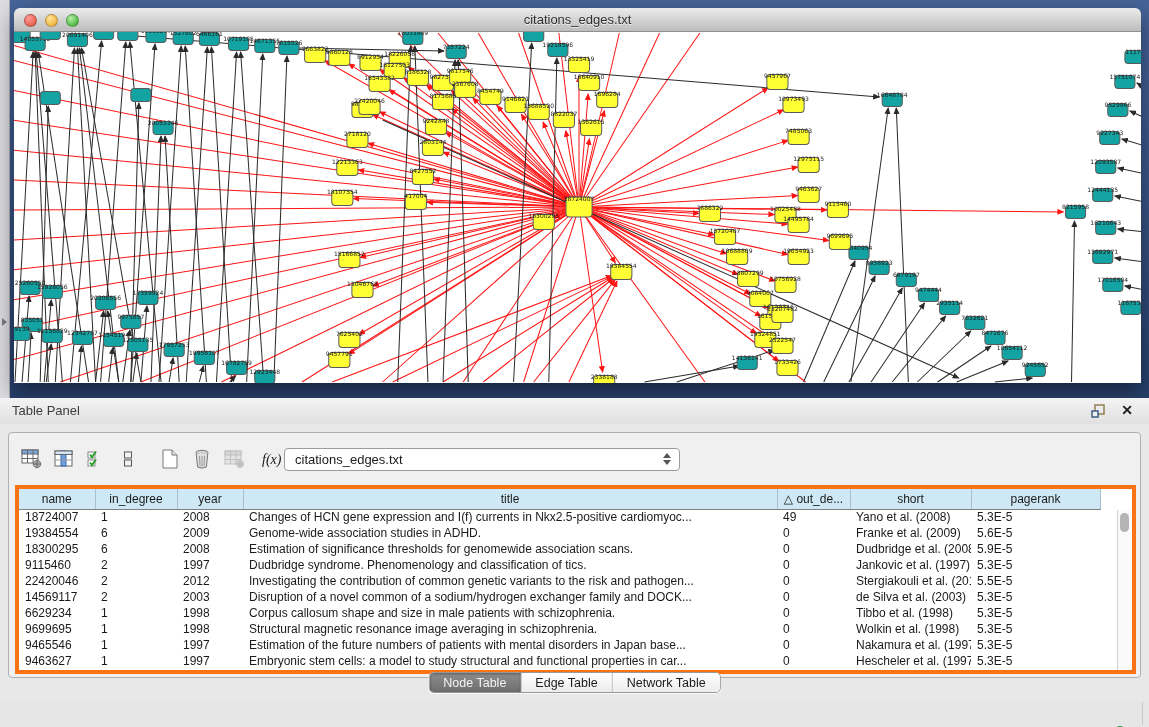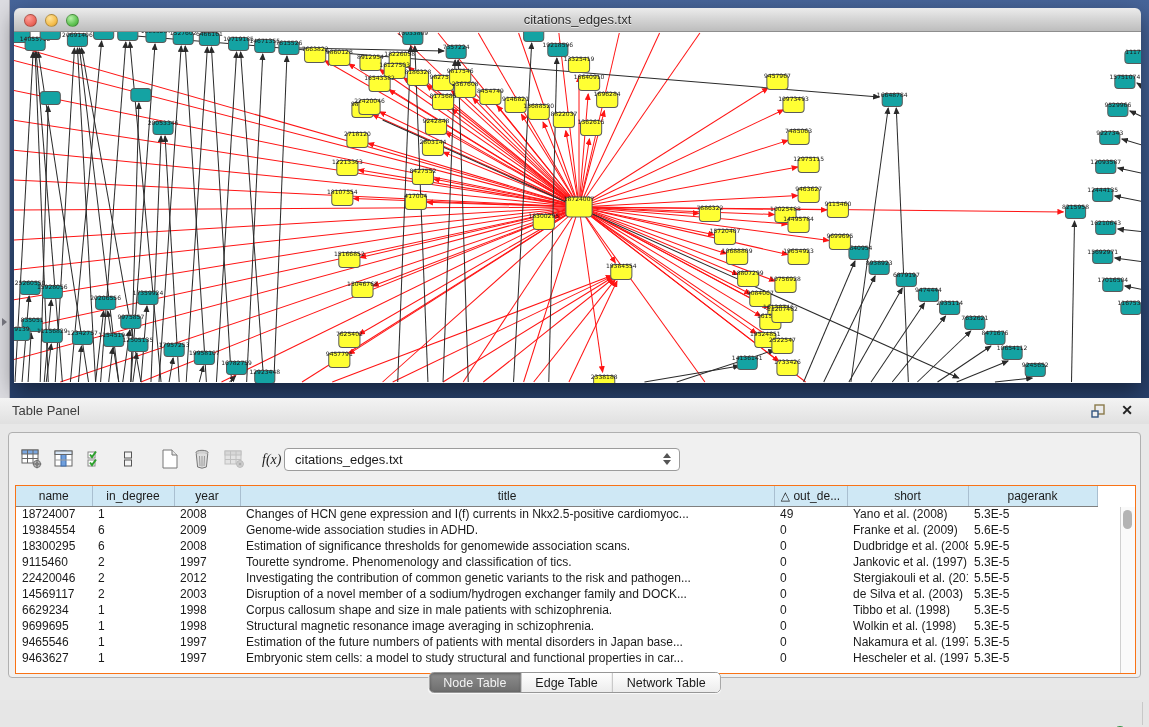--- a/index.html
+++ b/index.html
@@ -44,21 +44,21 @@
   .tbtn { width:26px; height:26px; border:none; background:transparent; display:flex;
     align-items:center; justify-content:center; padding:0; }
   .combo { position:absolute; left:275px; top:15px; width:396px; height:23px; background:#fff;
     border:1px solid #9c9c9c; border-radius:4px; font-size:13px; color:#1a1a1a;
     display:flex; align-items:center; padding-left:10px; }
   .combo-arrows { position:absolute; right:8px; top:4px; display:flex; flex-direction:column; gap:2px; }
   .tri-up   { width:0; height:0; border-left:4px solid transparent; border-right:4px solid transparent; border-bottom:5px solid #555; }
   .tri-down { width:0; height:0; border-left:4px solid transparent; border-right:4px solid transparent; border-top:5px solid #555; }
 
   .table-wrap { position:absolute; left:6px; top:52px; width:1121px; height:189px;
-    background:#fff; border:1px solid #f97316; }
+    background:#fff; border:4px solid #f97316; }
   table { border-collapse:collapse; table-layout:fixed; width:1103px; font-size:12px; color:#1a1a1a; }
   th { height:20px; background:#cfe8f5; border-right:1px solid #a9bfd0; border-bottom:1px solid #7f7f7f;
        font-weight:normal; font-size:12px; color:#1b1b1b; text-align:center; overflow:hidden; white-space:nowrap; }
   td { height:16px; padding:0 6px; white-space:nowrap; overflow:hidden; text-overflow:clip; }
   .scrollbar { position:absolute; right:0; top:21px; bottom:0; width:15px; background:#fafafa; border-left:1px solid #d0d0d0; }
   .thumb { position:absolute; left:2px; top:3px; width:9px; height:19px; background:#b4b4b4; border-radius:5px; }
 
   .segmented { position:absolute; left:50%; top:248px; transform:translateX(-50%);
     display:flex; height:21px; border:1px solid #979797; border-radius:5px; overflow:hidden;
     background:#fff; box-shadow:0 1px 1px rgba(255,255,255,.8); font-size:12.5px; }
@@ -867,41 +867,41 @@
                 <td>Estimation of significance thresholds for genomewide association scans.</td>
                 <td>0</td>
                 <td>Dudbridge et al. (2008)</td>
                 <td>5.9E-5</td>
                 <td></td>
               </tr>
               <tr>
                 <td>9115460</td>
                 <td>2</td>
                 <td>1997</td>
-                <td>Tourette syndrome. Phenomenology and classification of tics.</td>
+                <td>Dudbridge syndrome. Phenomenology and classification of tics.</td>
                 <td>0</td>
                 <td>Jankovic et al. (1997)</td>
                 <td>5.3E-5</td>
                 <td></td>
               </tr>
               <tr>
                 <td>22420046</td>
                 <td>2</td>
                 <td>2012</td>
                 <td>Investigating the contribution of common genetic variants to the risk and pathogen...</td>
                 <td>0</td>
                 <td>Stergiakouli et al. (2012)</td>
                 <td>5.5E-5</td>
                 <td></td>
               </tr>
               <tr>
                 <td>14569117</td>
                 <td>2</td>
                 <td>2003</td>
-                <td>Disruption of a novel member of a sodium/hydrogen exchanger family and DOCK...</td>
+                <td>Disruption of a novel common of a sodium/hydrogen exchanger family and DOCK...</td>
                 <td>0</td>
                 <td>de Silva et al. (2003)</td>
                 <td>5.3E-5</td>
                 <td></td>
               </tr>
               <tr>
                 <td>6629234</td>
                 <td>1</td>
                 <td>1998</td>
                 <td>Corpus callosum shape and size in male patients with schizophrenia.</td>

